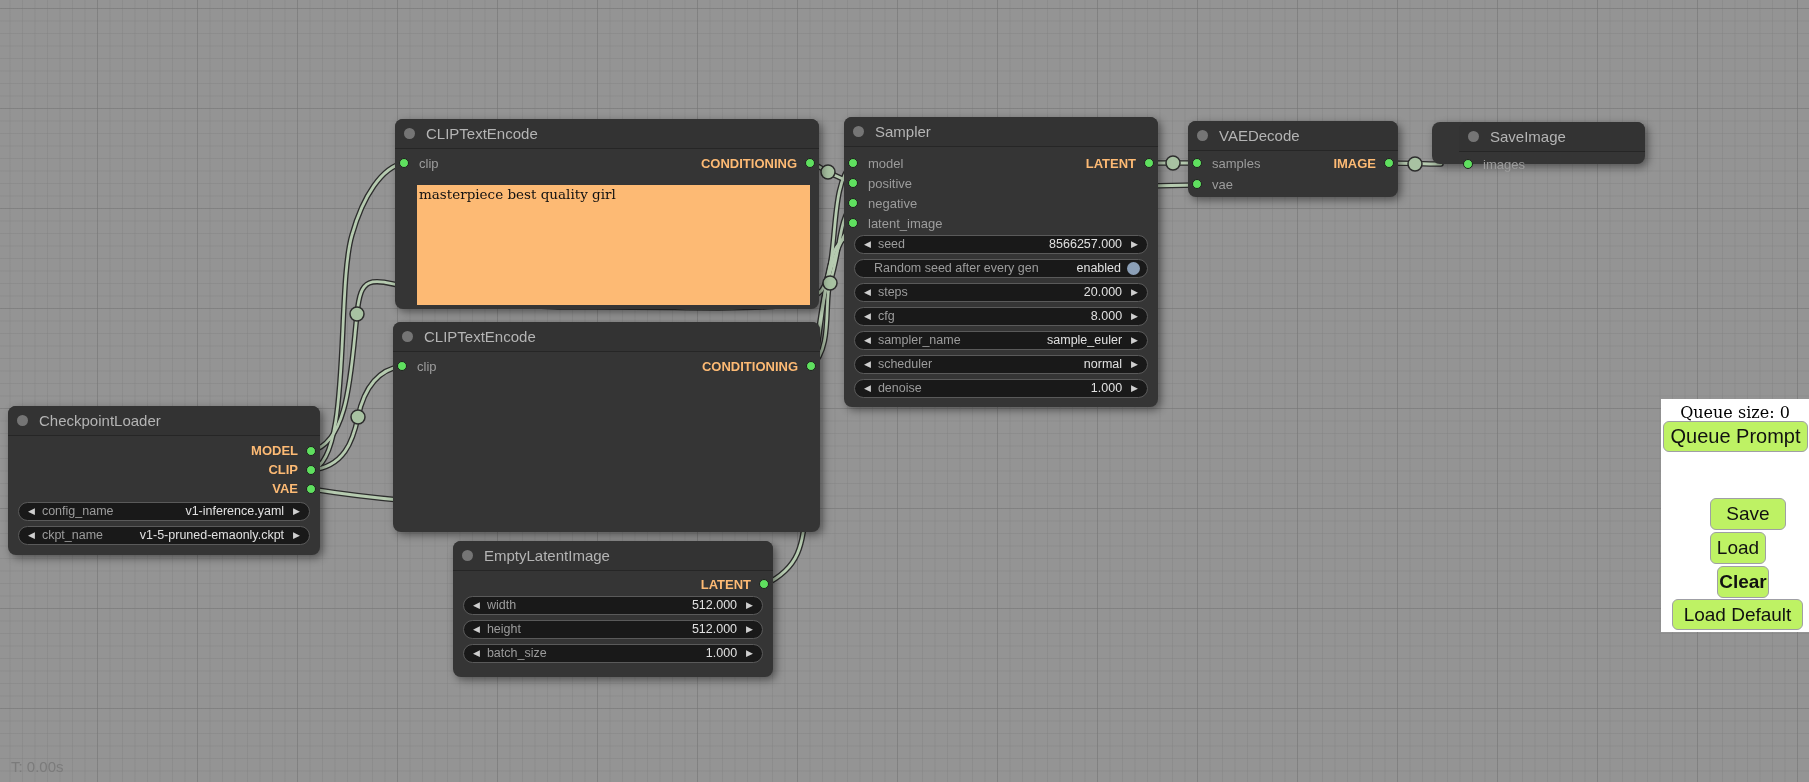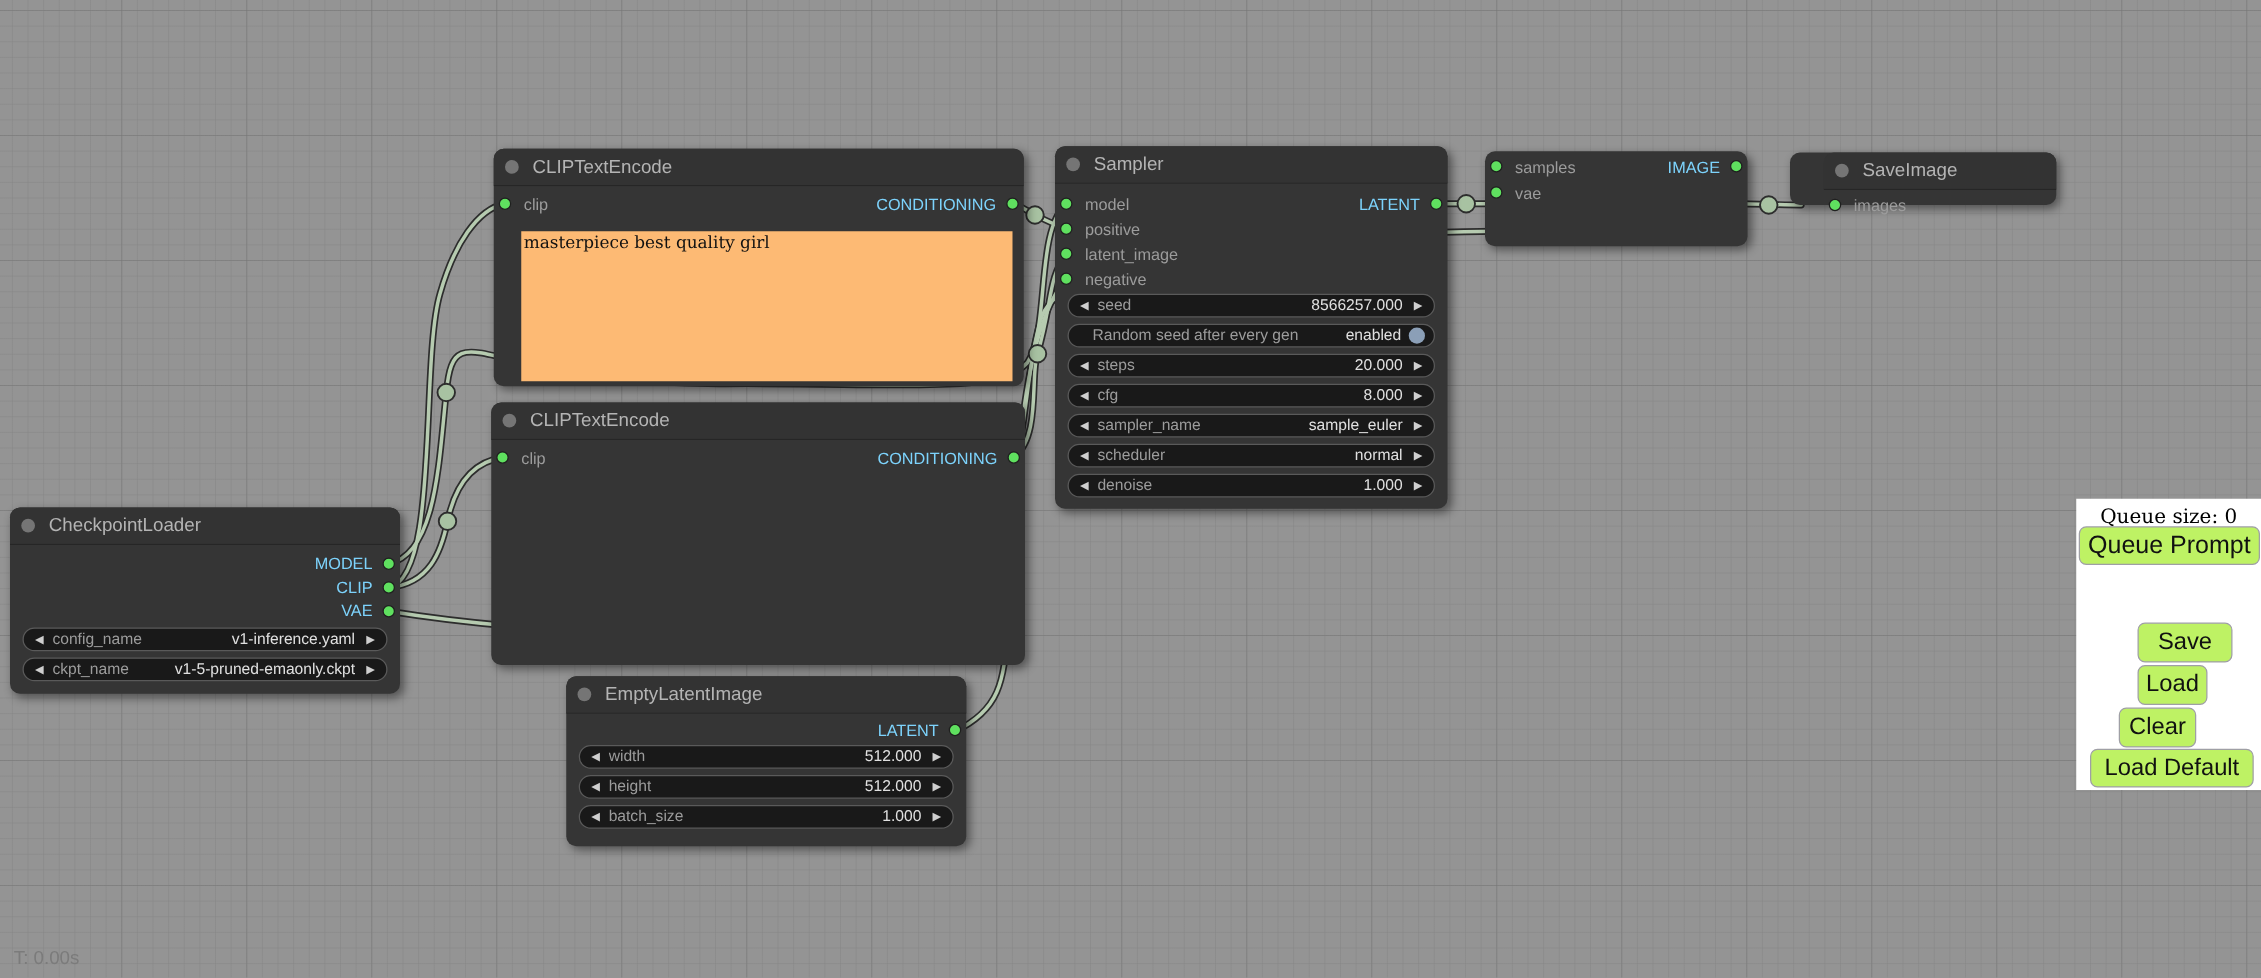--- a/index.html
+++ b/index.html
@@ -31,21 +31,21 @@
     border-radius:8px 8px 0 0;
     padding-left:9px;
     color:#b4b4b4; font-size:15px;
   }
   .title-dot {
     width:11px; height:11px; border-radius:50%;
     background:#757575; margin-right:11px; flex:0 0 auto;
   }
   .slot-row { position:relative; height:20px; display:flex; align-items:center; }
   .slot-in-label { margin-left:24px; font-size:13px; color:#9c9c9c; }
-  .slot-out-label { margin-left:auto; margin-right:22px; font-size:13px; color:#7dd3fc; }
+  .slot-out-label { margin-left:auto; margin-right:22px; font-size:13px; color:#fdba74;font-weight:bold; }
   .slot-dot {
     position:absolute; top:50%; transform:translateY(-50%);
     width:10px; height:10px; border-radius:50%;
     background:#5fe05f; border:1px solid #1f1f1f;
   }
   .slot-dot.in { left:4px; }
   .slot-dot.out { right:4px; }
   .widgets { display:flex; flex-direction:column; gap:5px; padding:0 10px; }
   .widget {
     height:19px; border-radius:10px;
@@ -79,21 +79,21 @@
   .menu-btn {
     position:absolute;
     background:#bef264; border:1px solid #9f9fa5; border-radius:6px;
     font-family:"Liberation Sans", sans-serif; font-size:19px; color:#111;
     display:flex; align-items:center; justify-content:center;
     cursor:pointer; padding:0;
   }
   #btn-queue-prompt { left:2px;  top:22px;  width:145px; height:31px; font-size:20px; }
   #btn-save         { left:49px; top:99px;  width:76px;  height:32px; }
   #btn-load         { left:49px; top:133px; width:56px;  height:32px; }
-  #btn-clear        { left:34px; top:167px; width:62px;  height:32px; }
+  #btn-clear        { left:56px; top:167px; width:52px;  height:32px;font-weight:bold; }
   #btn-load-default { left:11px; top:200px; width:131px; height:31px; }
   #time-label {
     position:absolute; z-index:1; left:11px; top:758px;
     font-size:15px; color:#7b7b7b;
   }
 </style>
 </head>
 <body>
 
 <svg id="wires" width="1809" height="782">
@@ -235,25 +235,25 @@
     <div class="slot-row">
       <span class="slot-dot in"></span>
       <span class="slot-in-label">model</span>
     </div>
     <div class="slot-row">
       <span class="slot-dot in"></span>
       <span class="slot-in-label">positive</span>
     </div>
     <div class="slot-row">
       <span class="slot-dot in"></span>
-      <span class="slot-in-label">latent_image</span>
+      <span class="slot-in-label">negative</span>
     </div>
     <div class="slot-row">
       <span class="slot-dot in"></span>
-      <span class="slot-in-label">negative</span>
+      <span class="slot-in-label">latent_image</span>
     </div>
   </div>
   <div class="widgets" style="margin-top:2px;">
     <div class="widget">
       <span class="warrow">◀</span>
       <span class="wlabel">seed</span>
       <span class="wvalue">8566257.000</span>
       <span class="warrow right">▶</span>
     </div>
     <div class="widget">
@@ -288,20 +288,24 @@
     <div class="widget">
       <span class="warrow">◀</span>
       <span class="wlabel">denoise</span>
       <span class="wvalue">1.000</span>
       <span class="warrow right">▶</span>
     </div>
   </div>
 </div>
 
 <div class="node" style="left:1188px; top:121px; width:210px; height:76px;">
+  <div class="node-title">
+    <span class="title-dot"></span>
+    <span>VAEDecode</span>
+  </div>
   <div class="slot-row" style="margin-top:2px;">
     <span class="slot-dot in"></span>
     <span class="slot-in-label">samples</span>
     <span class="slot-out-label">IMAGE</span>
     <span class="slot-dot out"></span>
   </div>
   <div class="slot-row" style="height:22px;">
     <span class="slot-dot in"></span>
     <span class="slot-in-label">vae</span>
   </div>

